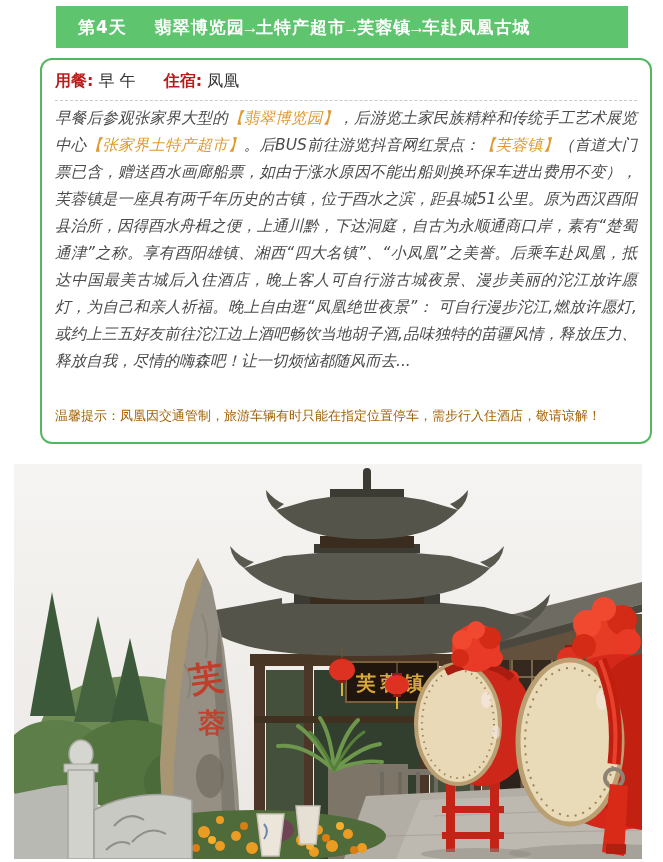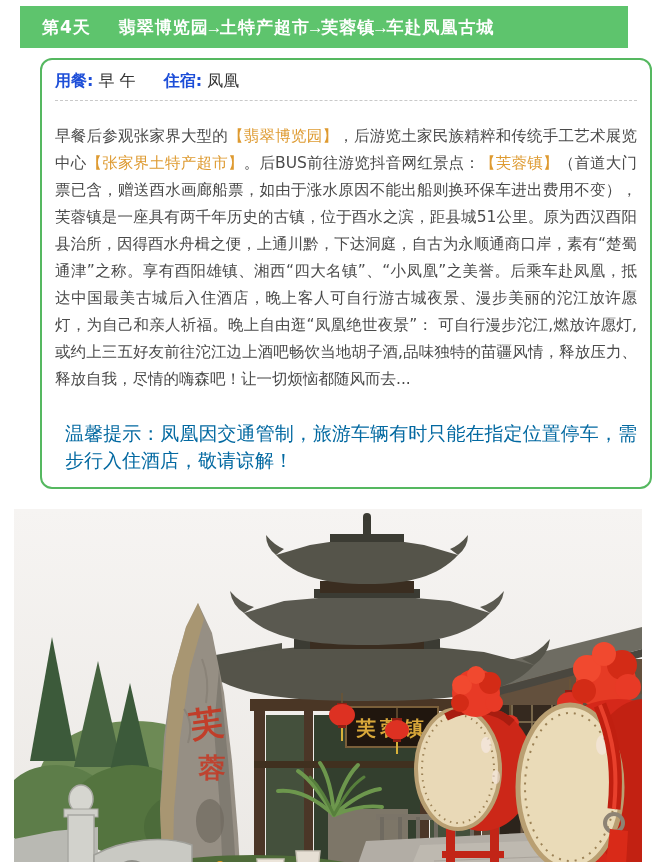--- a/index.html
+++ b/index.html
@@ -2,39 +2,39 @@
 <html><head>
 <meta charset="utf-8">
 <style>
   html,body{margin:0;padding:0;}
   body{
     width:663px;height:862px;background:#ffffff;
     font-family:"DejaVu Sans","Liberation Sans",sans-serif;
     -webkit-font-smoothing:antialiased;position:relative;overflow:hidden;
   }
   .header-bar{
-    margin:6px 35px 0 20px;height:42px;background:#5ec46d;color:#ffffff;
+    margin:6px 35px 0 56px;height:42px;background:#5ec46d;color:#ffffff;
     display:flex;align-items:center;font-size:17px;font-weight:bold;letter-spacing:1px;
   }
   .header-bar .day{margin-left:22px;}
   .header-bar .route{margin-left:28px;font-family:Liberation Mono, monospace;}
   .info-box{
     margin:10px 11px 0 40px;border:2px solid #55b860;border-radius:12px;
     padding:9px 13px 13px 13px;background:#ffffff;
   }
   .meals-row{font-size:16px;color:#333;padding-top:2px;}
-  .meals-row .lbl{font-weight:bold;color:#1d4ed8;}
+  .meals-row .lbl{font-weight:bold;color:#b91c1c;}
   .meals-row .gap{display:inline-block;width:18px;}
   .dashed-divider{border:0;border-bottom:1px dashed #c9c9c9;margin:8px 0 2px 0;height:0;}
   .day-description{
-    margin:22px 0 0 0;font-size:15.5px;line-height:27px;color:#4a4a4a;
-    text-align:justify;word-break:break-all;
+    margin:4px 0 0 0;font-size:15.5px;line-height:27px;color:#4a4a4a;
+    text-align:justify;word-break:break-all;font-style:italic;
   }
   .tip-paragraph{
-    margin:27px 0 0 10px;font-size:19px;line-height:27px;color:#0369a1;
+    margin:27px 0 0 0;font-size:13px;line-height:27px;color:#a16207;
     text-align:justify;word-break:break-all;
   }
   .photo-frame{
     margin:20px 21px 0 14px;width:628px;height:395px;position:relative;overflow:hidden;
     background:#f3f1ee;
   }
   .photo-frame svg{display:block;}
 </style>
 </head>
 <body>

